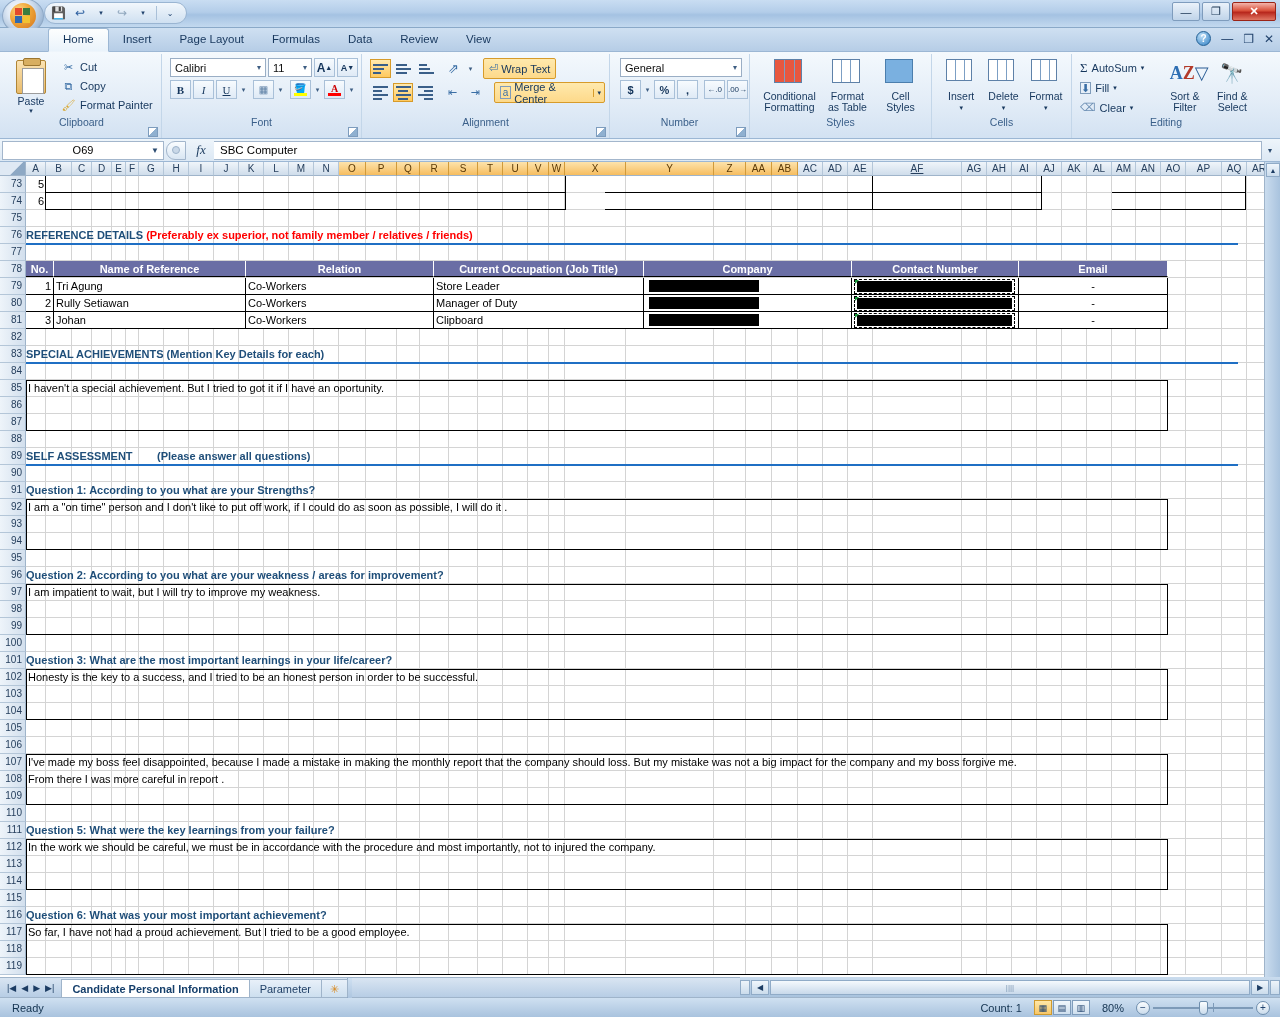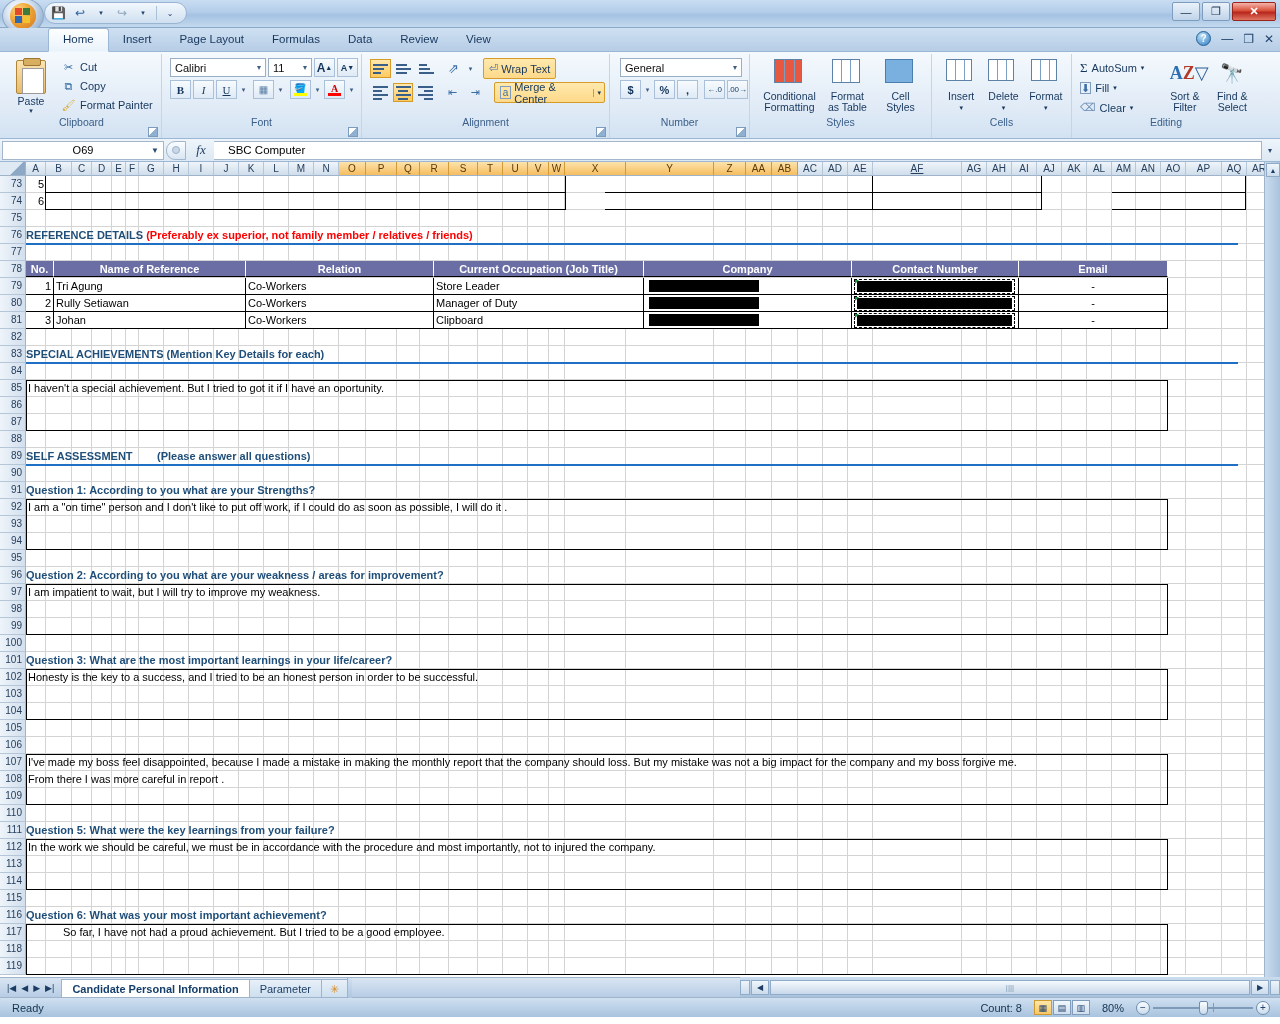--- a/index.html
+++ b/index.html
@@ -229,21 +229,21 @@
     background:linear-gradient(180deg,#fafdff,#d9e6f3);
     display:flex;align-items:center;justify-content:center;
   }
   .fb-dot { width:8px;height:8px;border-radius:50%;background:#c9d8e8;border:1px solid #9db3ca; }
   .fx {
     width:26px;height:19px; display:flex;align-items:center;justify-content:center;
     font-style:italic; font-family:"Liberation Serif", serif; font-size:13px; color:#1b3a5e;
   }
   .formula-input {
     flex:1; height:19px; background:#fff; border:1px solid #a3b6cc; border-left:none;
-    display:flex; align-items:center; padding-left:14px;
+    display:flex; align-items:center; padding-left:6px;
     font-size:11.5px; color:#000;
   }
   .fb-expand { width:16px; text-align:center; font-size:8px; color:#2c4c71; }
 
   
   .grid-wrap { position: relative; height: 815px; background:#fff; overflow:hidden; }
 
   .colhdr { display:flex; height:14px; background:#d6e2ef; }
   .corner {
     width:26px; min-width:26px; height:14px;
@@ -917,21 +917,21 @@
           <div class="answer-box" style="left:0;top:493px;width:1142px;height:51px;"></div>
           <div class="cell" style="left:2px;top:493px;width:1138px;">Honesty is the key to a success, and I tried to be an honest person in order to be successful.</div>
           <div class="answer-box" style="left:0;top:578px;width:1142px;height:51px;"></div>
           <div class="cell" style="left:2px;top:578px;width:1138px;">I've made my boss feel disappointed, because I made a mistake in making the monthly report that the company should loss. But my mistake was not a big impact for the company and my boss forgive me.</div>
           <div class="cell" style="left:2px;top:595px;width:1138px;">From there I was more careful in report .</div>
           <div class="cell sect-title" style="left:0;top:646px;width:1000px;">Question 5: What were the key learnings from your failure?</div>
           <div class="answer-box" style="left:0;top:663px;width:1142px;height:51px;"></div>
           <div class="cell" style="left:2px;top:663px;width:1138px;">In the work we should be careful, we must be in accordance with the procedure and most importantly, not to injured the company.</div>
           <div class="cell sect-title" style="left:0;top:731px;width:1000px;">Question 6: What was your most important achievement?</div>
           <div class="answer-box" style="left:0;top:748px;width:1142px;height:51px;"></div>
-          <div class="cell" style="left:2px;top:748px;width:1138px;margin-left:35px;">So far, I have not had a proud achievement. But I tried to be a good employee.</div>
+          <div class="cell" style="left:2px;top:748px;width:1138px;">So far, I have not had a proud achievement. But I tried to be a good employee.</div>
         </div>
     </div>
   </div>
 
   <div class="vscroll">
     <div class="vs-btn">▲</div>
   </div>
 </div>
 
 <div class="tabbar">
@@ -950,21 +950,21 @@
     <div class="hs-arrow">◀</div>
     <div class="hs-thumb">||||</div>
     <div class="hs-arrow">▶</div>
     <div class="hs-edge"></div>
   </div>
 </div>
 
 <div class="statusbar">
   <div class="sb-ready">Ready</div>
   <div class="sb-right">
-    <div>Count: 8</div>
+    <div>Count: 1</div>
     <div style="display:flex;gap:1px;margin-left:6px;">
       <div class="view-btn on">▦</div>
       <div class="view-btn">▤</div>
       <div class="view-btn">▥</div>
     </div>
     <div style="width:34px;text-align:center;">80%</div>
     <div class="zoom-slider">
       <div class="zs-round">−</div>
       <div class="zs-track">
         <div class="zs-tick"></div>

